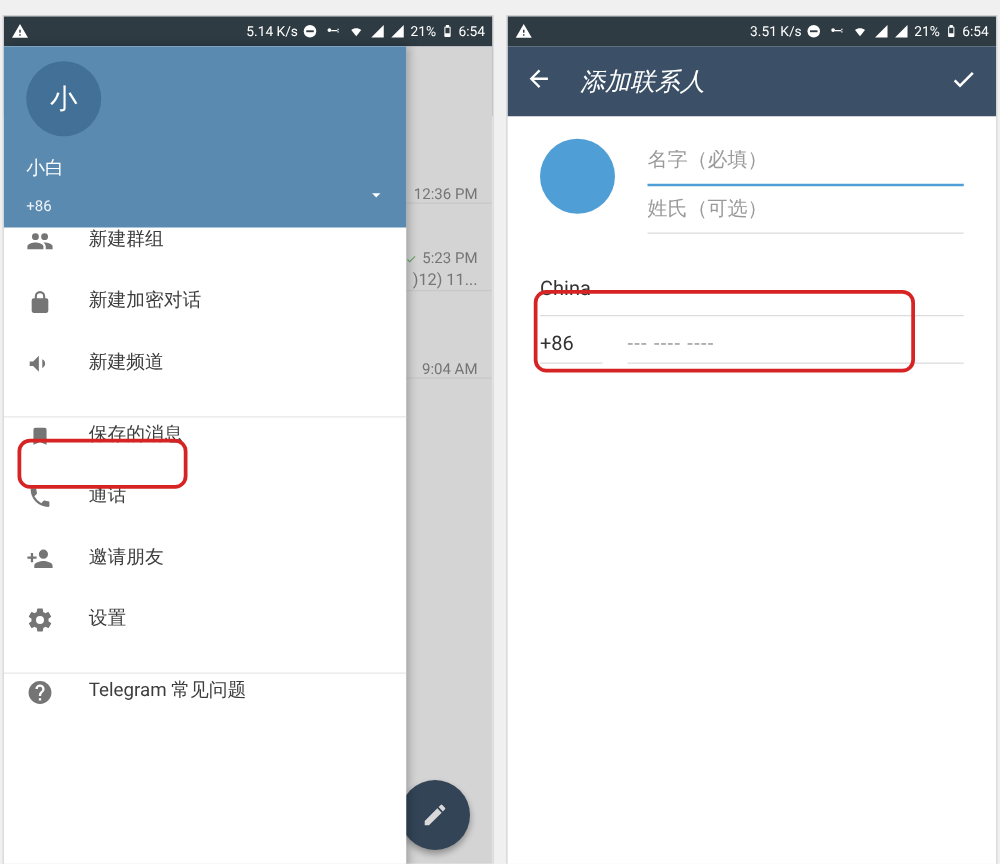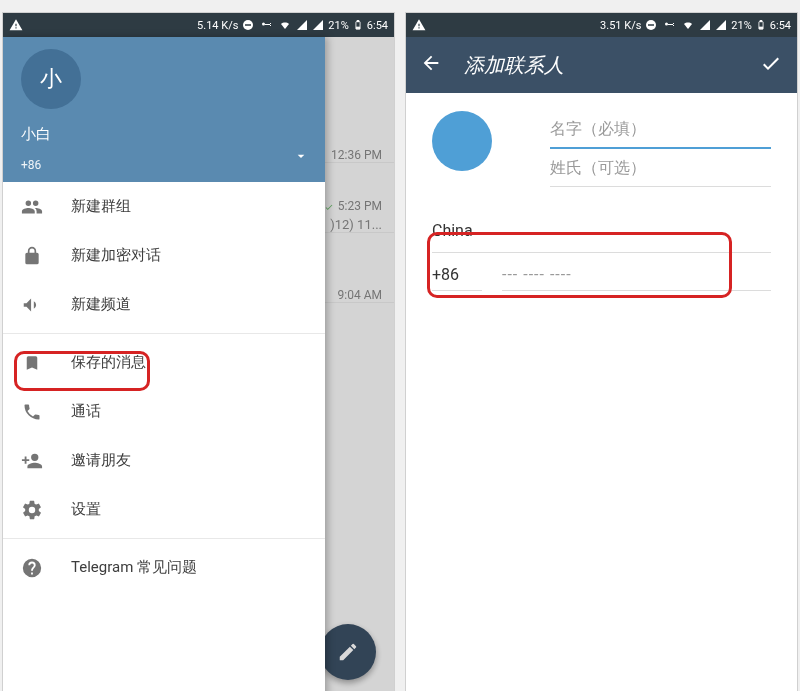--- a/index.html
+++ b/index.html
@@ -90,21 +90,21 @@
     background:#437096;
     display:flex; align-items:center; justify-content:center;
     font-size:22px; color:#fff;
   }
   .drawer-name { font-size:15px; margin-bottom:14px;}
   .drawer-phone { font-size:12px; opacity:.9;}
   .drawer-chevron {
     position:absolute; right:16px; bottom:14px;
   }
   .drawer-item {
-    display:flex; align-items:center;
+    display:flex; align-items:flex-start;
     height:49px; padding-left:18px;
     font-size:15px; color:#3d3d3d;
     gap:28px;
   }
   .drawer-item .micon { width:22px; display:flex; justify-content:center; color:#757575;}
   .drawer-item .micon svg { display:block; }
   .drawer-sep { height:1px; background:#e8e8e8; margin:4px 0;}
 
   .highlight-box {
     position:absolute;
@@ -123,21 +123,21 @@
   }
   .right .appbar .title { font-size:20px; flex:1;font-style:italic;}
   .right .content {
     padding:18px 26px 0 26px;
   }
   .avatar-row { display:flex; gap:26px; }
   .avatar-circle {
     width:60px; height:60px; border-radius:50%;
     background:#4f9fd6; flex:none;
   }
-  .name-fields { flex:1;margin-left:32px; }
+  .name-fields { flex:1; }
   .field {
     height:38px;
     display:flex; align-items:center;
     border-bottom:1px solid #dcdcdc;
     font-size:16px;
   }
   .field.active { border-bottom:2px solid #4f9fd6; }
   .field input {
     border:none; outline:none; width:100%;
     font-size:16px; color:#333; background:transparent;

